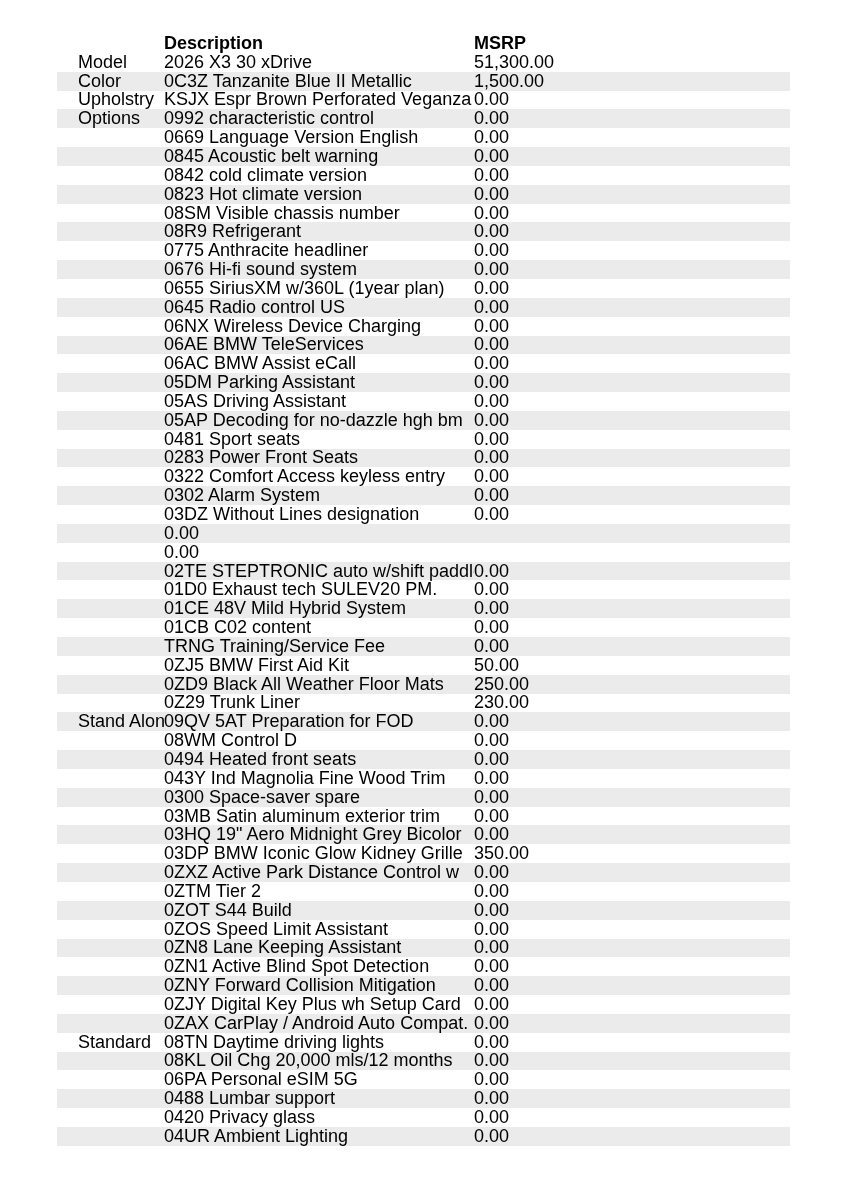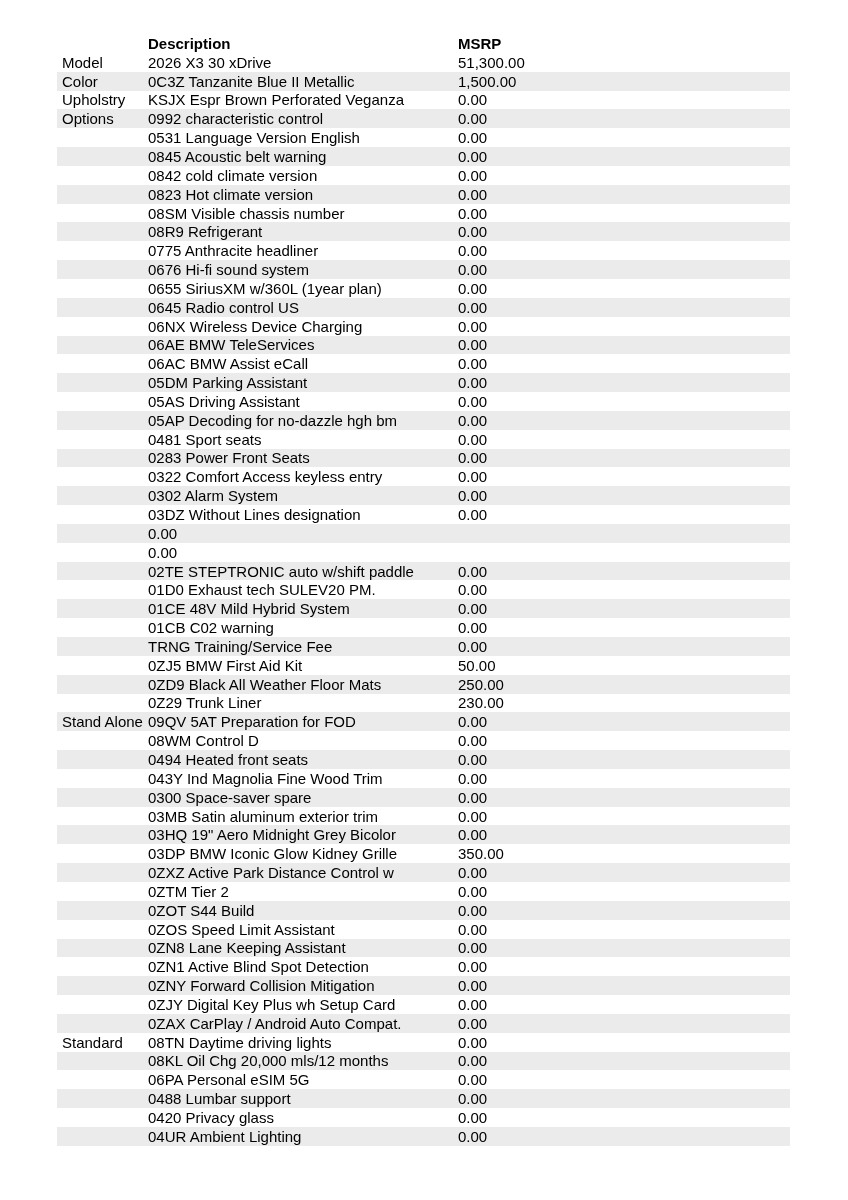--- a/index.html
+++ b/index.html
@@ -18,35 +18,36 @@
   .table {
     position: absolute;
     top: 34px;
     left: 57px;
     width: 733px;
   }
   .row {
     display: flex;
     align-items: center;
     height: 18.85px;
-    font-size: 15px;
+    font-size: 18px;
     color: #000000;
     white-space: nowrap;
   }
   .row.striped {
     background: var(--stripe, #ebebeb);
   }
   .header-row {
     font-weight: bold;
     background: #ffffff;
   }
   .col-category {
     width: 86px;
     padding-left: 5px;
     overflow: hidden;
+    margin-left: 16px;
   }
   .col-description {
     width: 310px;
     overflow: hidden;
   }
   .col-msrp {
     width: 154px;
     text-align: left;
   }
   .col-filler {
@@ -88,21 +89,21 @@
 
   <div class="row striped">
     <div class="col-category">Options</div>
     <div class="col-description">0992 characteristic control</div>
     <div class="col-msrp">0.00</div>
     <div class="col-filler"></div>
   </div>
 
   <div class="row">
     <div class="col-category"></div>
-    <div class="col-description">0531 Language Version English</div>
+    <div class="col-description">0669 Language Version English</div>
     <div class="col-msrp">0.00</div>
     <div class="col-filler"></div>
   </div>
 
   <div class="row striped">
     <div class="col-category"></div>
     <div class="col-description">0845 Acoustic belt warning</div>
     <div class="col-msrp">0.00</div>
     <div class="col-filler"></div>
   </div>
@@ -268,21 +269,21 @@
 
   <div class="row striped">
     <div class="col-category"></div>
     <div class="col-description">01CE 48V Mild Hybrid System</div>
     <div class="col-msrp">0.00</div>
     <div class="col-filler"></div>
   </div>
 
   <div class="row">
     <div class="col-category"></div>
-    <div class="col-description">01CB C02 warning</div>
+    <div class="col-description">01CB C02 content</div>
     <div class="col-msrp">0.00</div>
     <div class="col-filler"></div>
   </div>
 
   <div class="row striped">
     <div class="col-category"></div>
     <div class="col-description">TRNG Training/Service Fee</div>
     <div class="col-msrp">0.00</div>
     <div class="col-filler"></div>
   </div>

